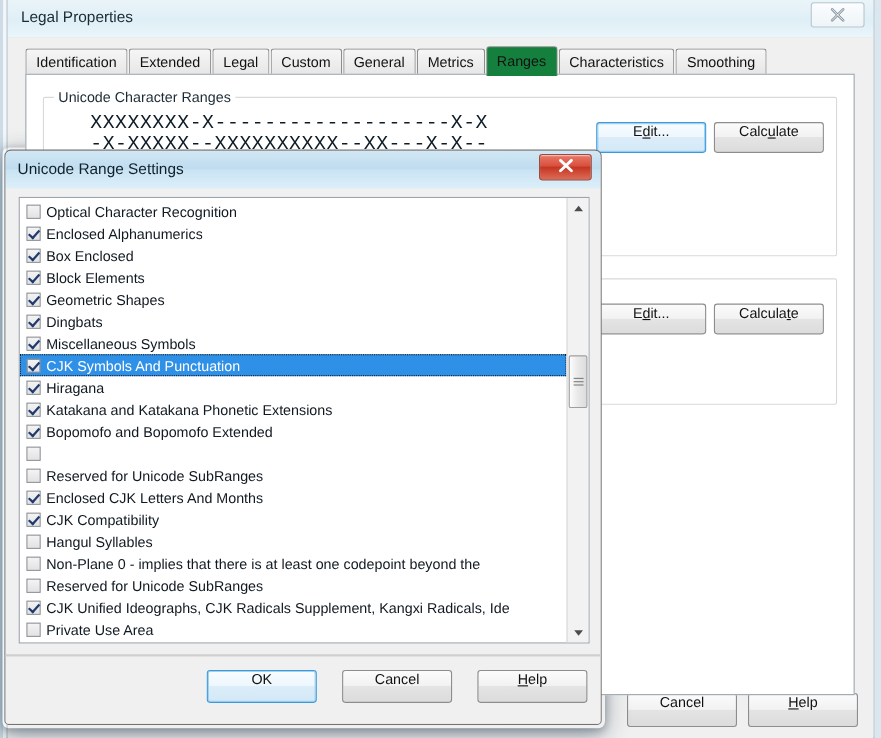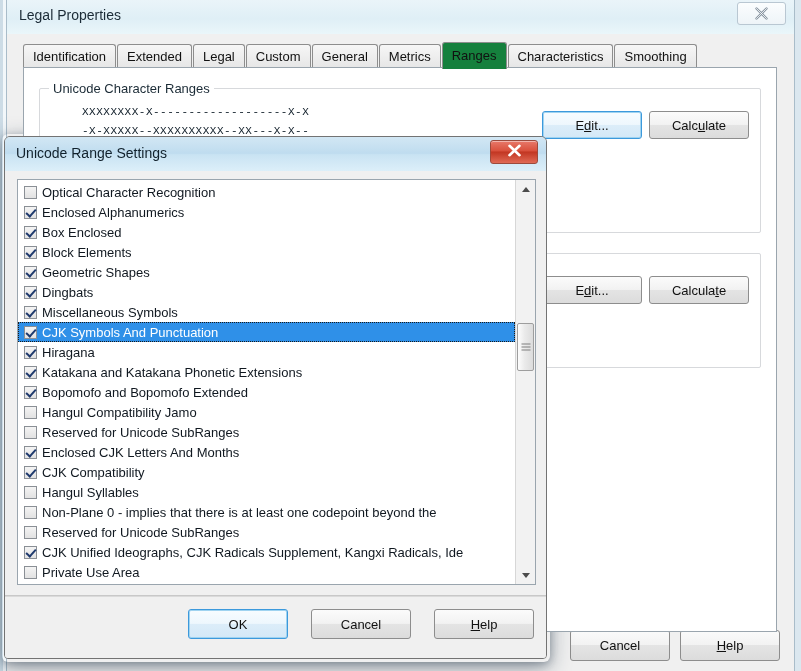--- a/index.html
+++ b/index.html
@@ -172,36 +172,36 @@
   }
 
   #gb-ranges { left: 15px; top: 20px; width: 722px; height: 145px; }
   #gb-second { left: 15px; top: 185px; width: 722px; height: 115px; }
 
   .mono-lines {
     position: absolute;
     left: 42px;
     top: 14px;
     font-family: "Liberation Mono", "DejaVu Sans Mono", monospace;
-    font-size: 11px;
+    font-size: 18px;
     line-height: 19px;
     color: #0d1b26;
     letter-spacing: .5px;
     white-space: pre;
   }
 
   .winbtn {
     position: absolute;
     height: 28px;
     border: 1px solid #8d8d8d;
     border-radius: 3px;
     background: linear-gradient(to bottom,#fbfbfb 0%,#f2f2f2 48%,#e4e4e4 50%,#dcdcdc 100%);
     font-size: 13px;
     color: #111;
-    display: flex; align-items: center; justify-content: center;
+    display: flex; align-items: flex-start; justify-content: center;
     cursor: pointer;
     box-sizing: border-box;
   }
   .winbtn.focused {
     border: 1px solid #3c99dc;
     box-shadow: 0 0 0 1px #9fd3f0 inset;
     background: linear-gradient(to bottom,#f7fcff 0%,#eef7fd 48%,#dcedf9 50%,#d3e8f7 100%);
   }
   .winbtn u { text-decoration: underline; }
 
@@ -546,21 +546,20 @@
             <div class="list-row">
               <span class="cb checked"></span>
               <span class="row-label">Katakana and Katakana Phonetic Extensions</span>
             </div>
             <div class="list-row">
               <span class="cb checked"></span>
               <span class="row-label">Bopomofo and Bopomofo Extended</span>
             </div>
             <div class="list-row">
               <span class="cb"></span>
-              <span class="row-label">Hangul Compatibility Jamo</span>
             </div>
             <div class="list-row">
               <span class="cb"></span>
               <span class="row-label">Reserved for Unicode SubRanges</span>
             </div>
             <div class="list-row">
               <span class="cb checked"></span>
               <span class="row-label">Enclosed CJK Letters And Months</span>
             </div>
             <div class="list-row">

